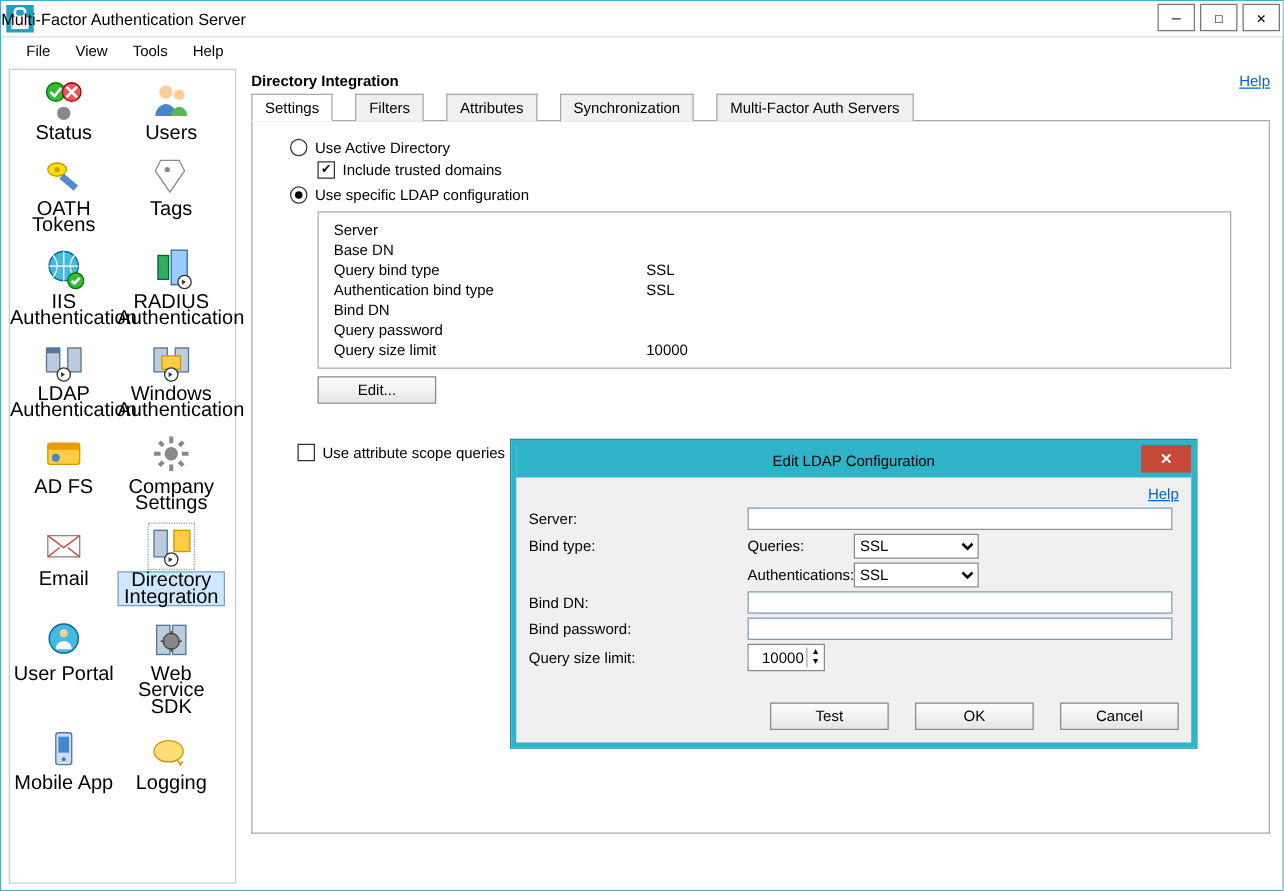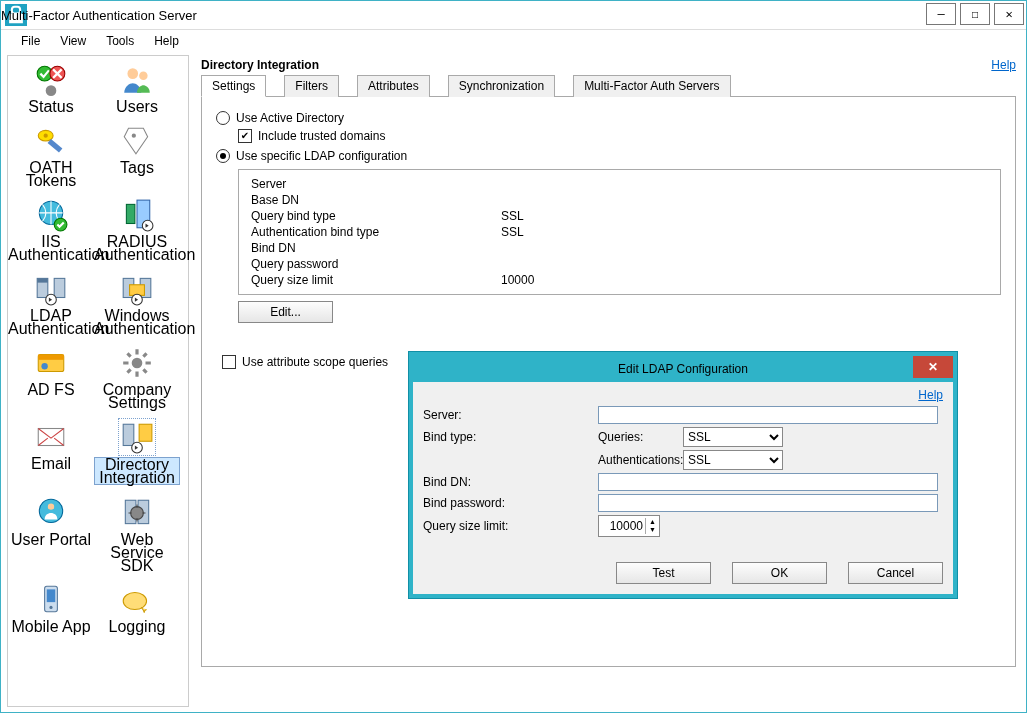--- a/index.html
+++ b/index.html
@@ -19,21 +19,21 @@
   .nav-item.selected .nav-icon{outline:1px dotted #7da2ce}
   .nav-icon{width:36px;height:36px;margin:0 auto 2px auto;display:flex;align-items:center;justify-content:center}
   .nav-icon svg{width:34px;height:34px}
   
   .main{flex:1;padding:6px 10px 0 12px;position:relative}
   .sec-title{font-weight:bold;font-size:12px;margin-bottom:2px;display:flex;justify-content:space-between}
   .sec-title a{color:#0066cc;font-weight:normal;text-decoration:underline}
   .tabs{display:flex;border-bottom:1px solid #a9a9a9;height:22px}
   .tab{border:1px solid #a9a9a9;border-bottom:none;padding:3px 10px;background:#f0f0f0;margin-right:18px;font-size:12px;position:relative;top:1px}
   .tab.active{background:#fff;border-bottom:1px solid #fff}
-  .tab-panel{border:1px solid #a9a9a9;border-top:none;padding:12px 14px;height:570px;box-sizing:border-box}
+  .tab-panel{border:1px solid #a9a9a9;border-top:none;padding:12px 30px;height:570px;box-sizing:border-box}
   .radio-row{display:flex;align-items:center;gap:6px;margin:2px 0 4px 0}
   .fake-radio{width:12px;height:12px;border:1px solid #333;border-radius:50%;display:inline-flex;align-items:center;justify-content:center}
   .fake-radio .dot{width:6px;height:6px;background:#000;border-radius:50%}
   .check-row{display:flex;align-items:center;gap:6px;margin:2px 0 6px 22px}
   .fake-check{width:12px;height:12px;border:1px solid #333;display:inline-flex;align-items:center;justify-content:center;font-size:10px;line-height:10px}
   .ldap-box{border:1px solid #a9a9a9;margin:6px 0 6px 22px;padding:6px 12px}
   .kv{display:flex;font-size:12px;padding:1px 0}
   .kv .k{width:250px}
   .editbtn{margin-left:22px;width:95px;height:22px;border:1px solid #888;background:linear-gradient(#fdfdfd,#e6e6e6);font-size:12px}
   

